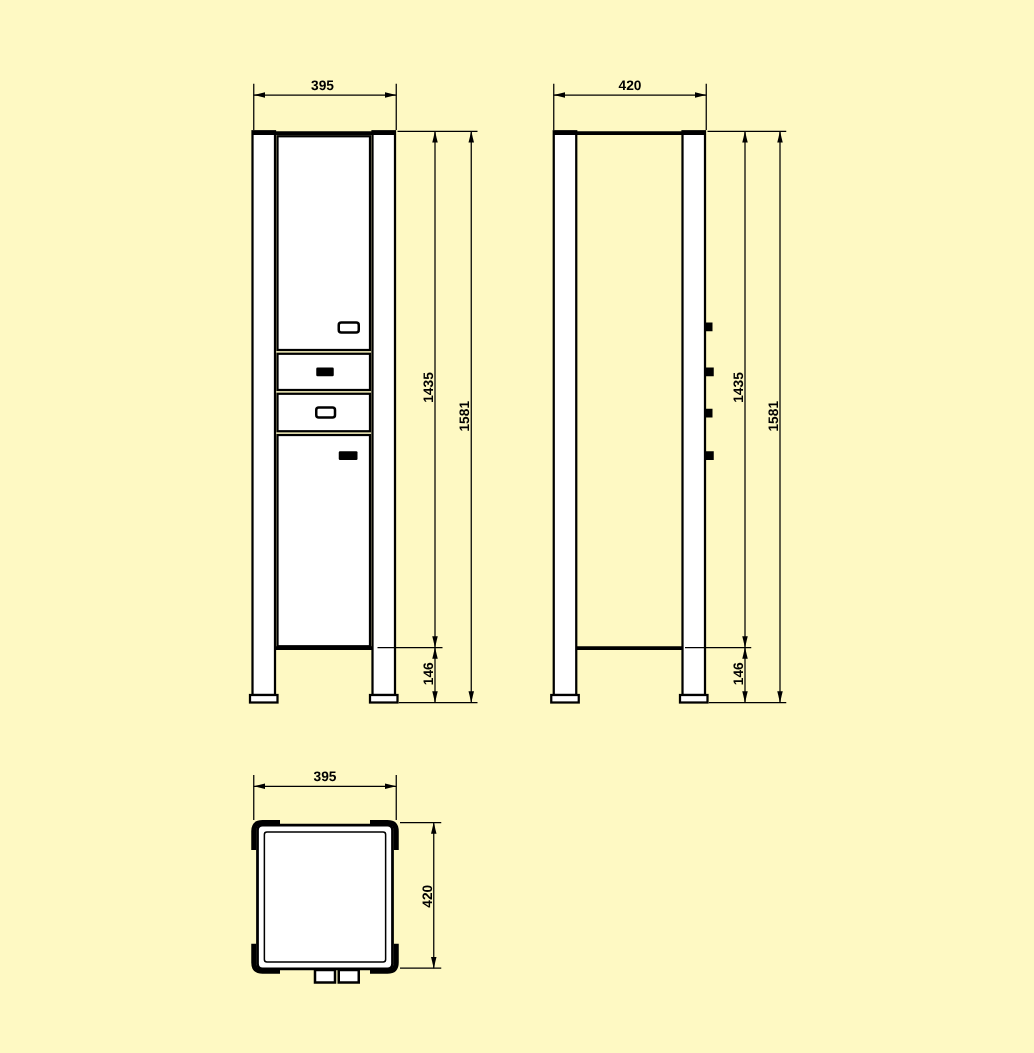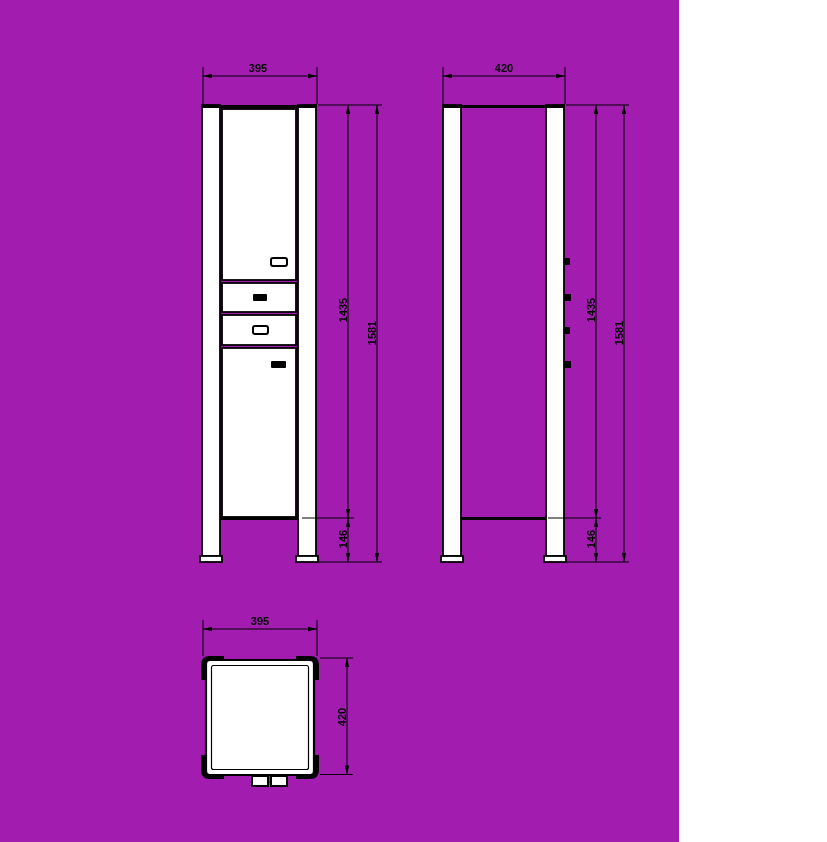--- a/index.html
+++ b/index.html
@@ -1,16 +1,16 @@
 <!DOCTYPE html>
 <html><head>
 <meta charset="utf-8">
 <style>
   html, body { margin:0; padding:0; background:#ffffff; }
-  .canvas { position:relative; width:679px; height:842px; background:#a21caf; overflow:hidden; }
+  .canvas { position:relative; width:827px; height:842px; background:#fef9c3; overflow:hidden; }
   svg { display:block; }
   .thin   { stroke:#000; stroke-width:1;   fill:none; }
   .ol     { stroke:#000; stroke-width:1.8; fill:#ffffff; }
   .thick  { stroke:#000; stroke-width:3;   fill:none; }
   .thick2 { stroke:#000; stroke-width:2.2; fill:#ffffff; }
   .bracket{ stroke:#000; stroke-width:4;   fill:none; }
   .innerln{ stroke:#000; stroke-width:1.2; fill:none; }
   .solid  { fill:#000; stroke:none; }
   .hol    { stroke:#000; stroke-width:2;   fill:#ffffff; }
   .arr    { fill:#000; stroke:none; }

